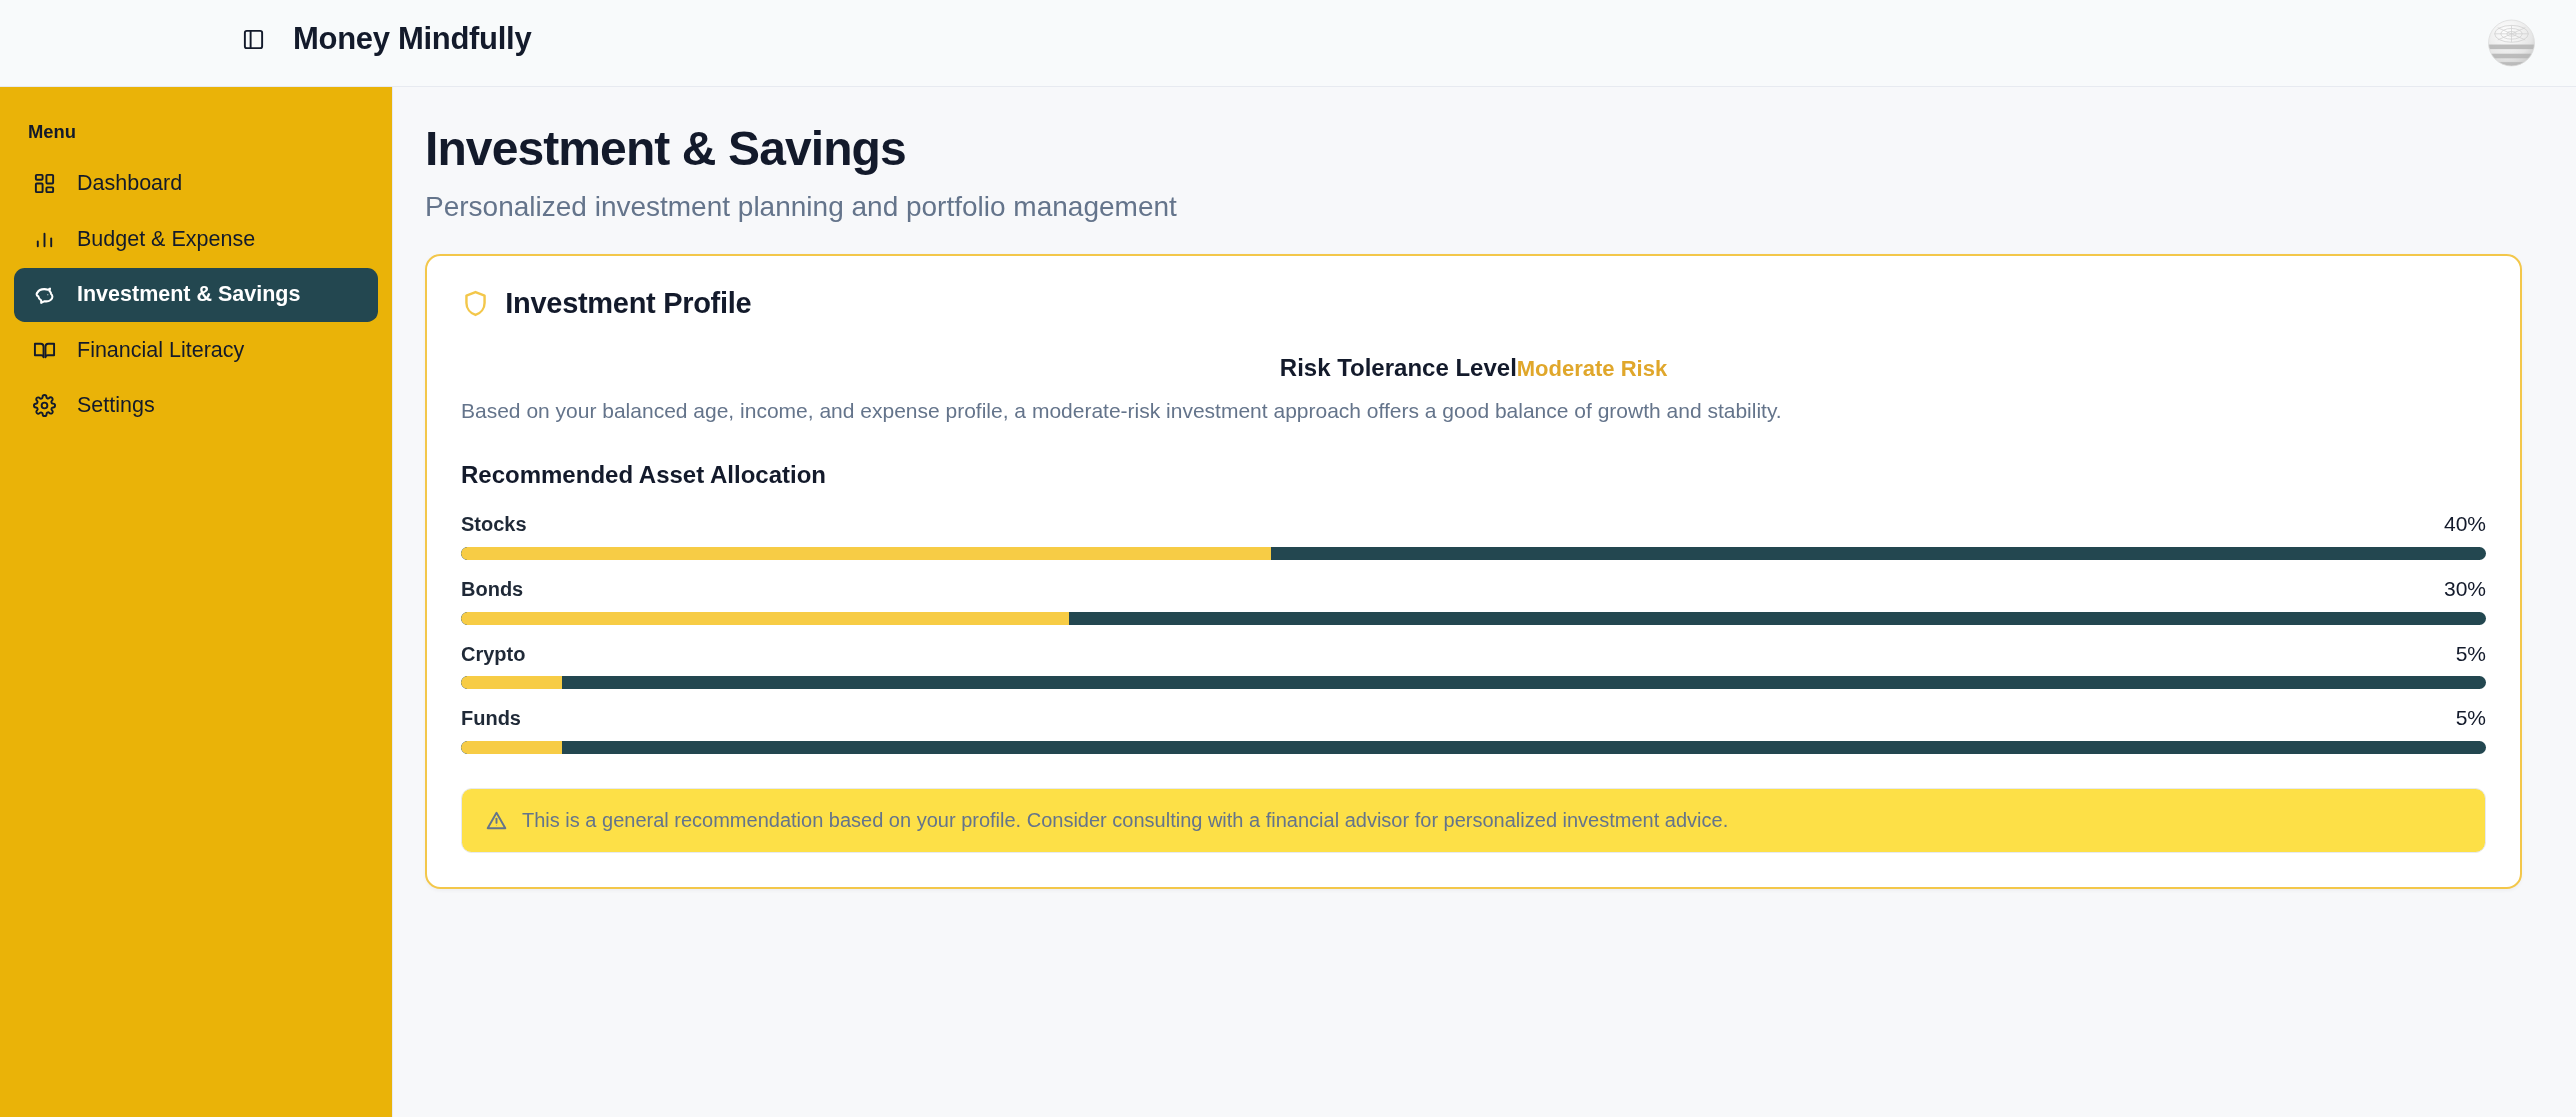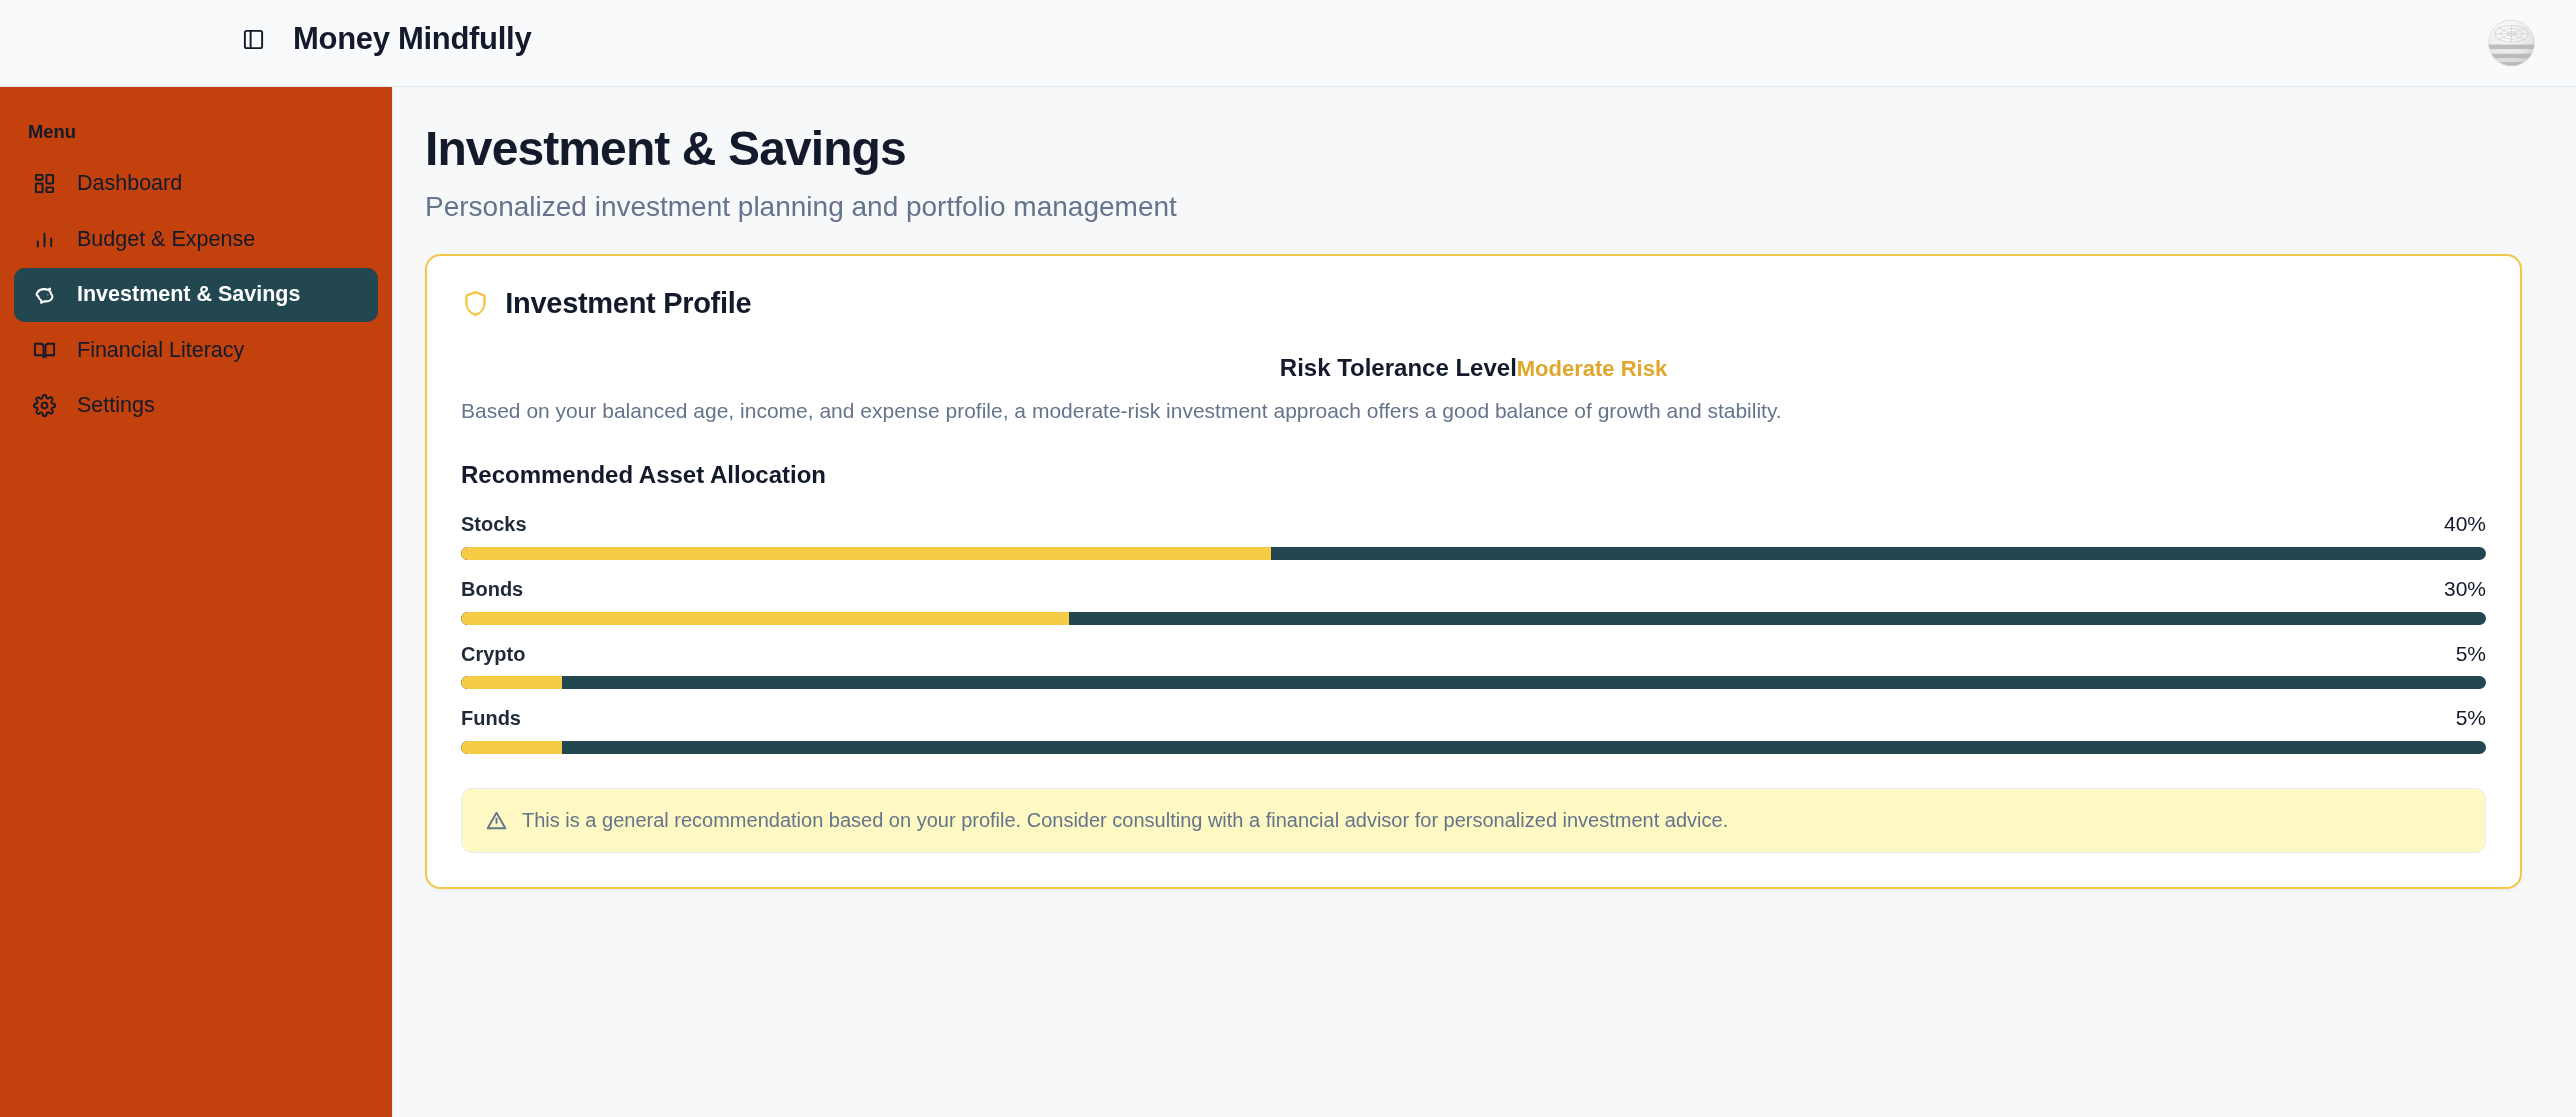--- a/index.html
+++ b/index.html
@@ -37,21 +37,21 @@
     overflow: hidden;
   }
   .avatar svg { display: block; }
 
   
   .body { display: flex; flex: 1; min-height: 0; }
 
   
   .sidebar {
     width: 393px; min-width: 393px;
-    background: #c2410c;
+    background: #eab308;
     border-right: 1.5px solid #e7eaf0;
     padding: 21.5px 14px 0 14px;
   }
   .menu-label {
     font-size: 18.4px; font-weight: 700; color: #131a2b;
     padding: 12.3px 14px 14px 14px;
   }
   .nav-item {
     display: flex; align-items: center; gap: 20px;
     height: 54px; padding: 0 17px;
@@ -110,21 +110,21 @@
     margin-top: 10.7px;
     height: 13px; width: 100%;
     background: #234750;
     border-radius: 7.7px;
     overflow: hidden;
   }
   .fill { height: 100%; background: #f7cc45; border-radius: 7.7px 0 0 7.7px; }
 
   .note {
     margin-top: 34px;
-    background: #fef9c3;
+    background: #fde047;
     border: 1.5px solid #e7eaf0;
     border-radius: 10.7px;
     padding: 20px 23px;
     display: flex; align-items: center; gap: 14px;
   }
   .note svg { stroke: #64748b; fill: none; stroke-width: 2; stroke-linecap: round; stroke-linejoin: round; flex: 0 0 23px; }
   .note-text { font-size: 20px; color: #64748b; }
 </style>
 </head>
 <body>

